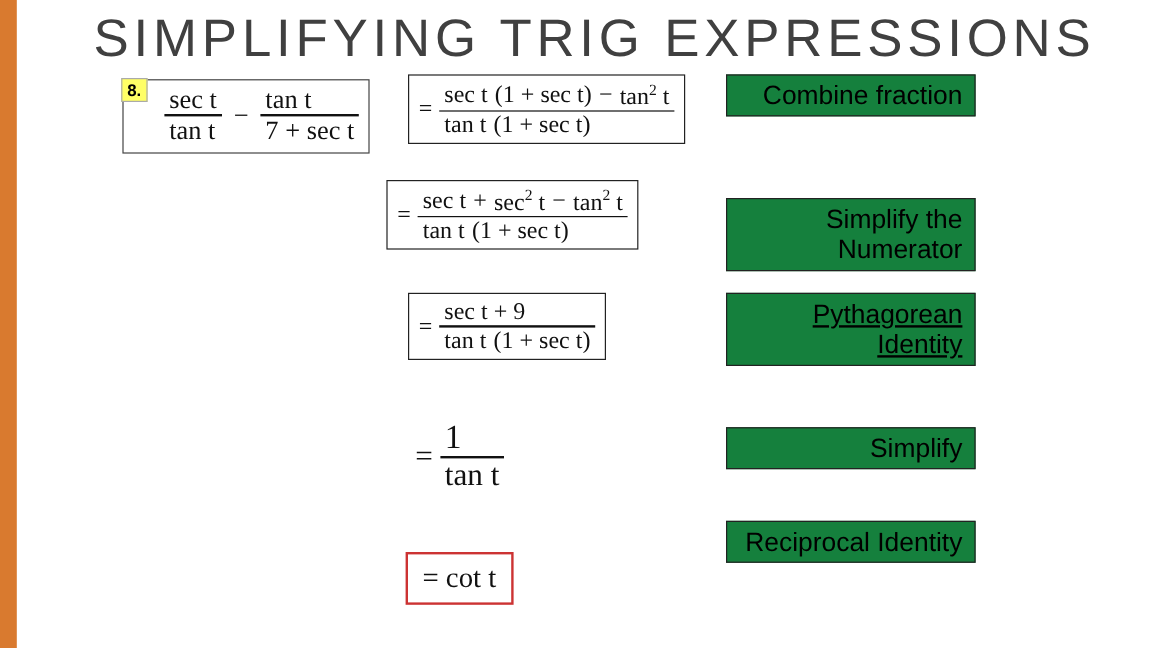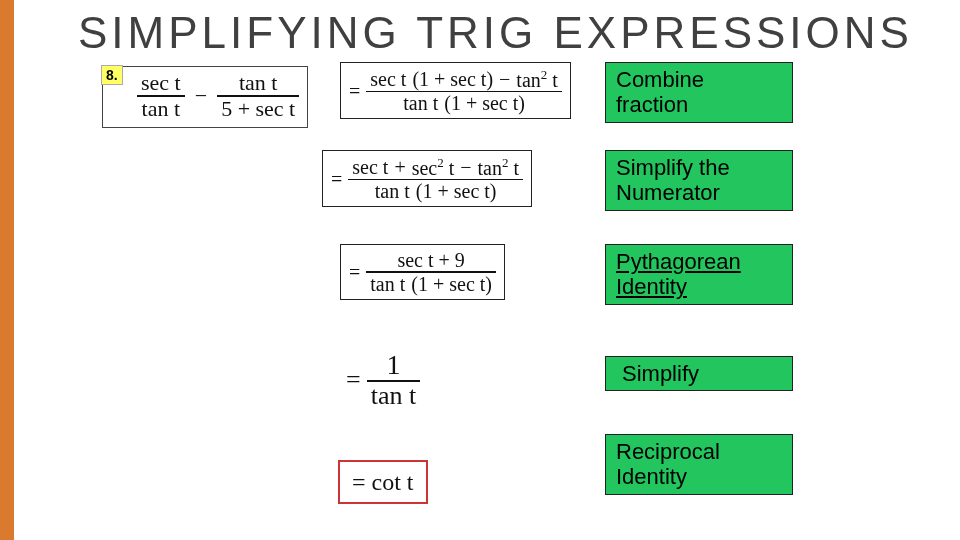--- a/index.html
+++ b/index.html
@@ -42,47 +42,48 @@
     padding: 1px 4px;
     color: #000;
   }
   .math {
     font-family: "Times New Roman", Times, serif;
     color: #111;
     line-height: 1;
     white-space: nowrap;
   }
   .row { display: inline-flex; align-items: center; gap: 6px; }
-  .frac { display: inline-flex; flex-direction: column; align-items: center; vertical-align: middle; }
+  .frac { display: inline-flex; flex-direction: column; align-items: flex-start; vertical-align: middle; }
   .frac .num, .frac .den { padding: 1px 4px; }
   .frac .bar { height: 1.5px; background: #111; align-self: stretch; }
   .op { padding: 0 4px; }
   .sup { font-size: 0.65em; vertical-align: super; }
   .step-box {
     position: absolute;
     border: 1px solid #222;
     background: #fff;
     padding: 4px 8px;
   }
   .final-box {
     position: absolute;
     border: 2px solid #c33;
     background: #fff;
     padding: 8px 12px;
   }
   .label-box {
     position: absolute;
     border: 1.5px solid #222;
-    background: #22c55e;
+    background: #15803d;
     font-size: 22px;
     font-family: Arial, sans-serif;
     color: #000;
     padding: 4px 10px;
-    width: 188px;
+    width: 208px;
     line-height: 1.15;
+    text-align: right;
   }
 </style>
 </head>
 <body>
 
 <div class="accent-bar" style="height:540px"></div>
 
 <div class="title">SIMPLIFYING TRIG EXPRESSIONS</div>
 
 <div class="problem-box" style="left:102px; top:66px;">
@@ -90,21 +91,21 @@
   <div class="math row" style="font-size:22px; padding-left:26px;">
     <span class="frac">
       <span class="num">sec t</span>
       <span class="bar"></span>
       <span class="den">tan t</span>
     </span>
     <span class="op">−</span>
     <span class="frac">
       <span class="num">tan t</span>
       <span class="bar"></span>
-      <span class="den">5 + sec t</span>
+      <span class="den">7 + sec t</span>
     </span>
   </div>
 </div>
 
 <div class="step-box math" style="left:340px; top:62px; font-size:20px;">
   <span class="row">
     <span>=</span>
     <span class="frac">
       <span class="num row">
         <span>sec t</span>
@@ -167,16 +168,16 @@
 </div>
 
 <div class="final-box math" style="left:338px; top:460px; font-size:24px;">
   <span class="row">
     <span>=</span>
     <span>cot t</span>
   </span>
 </div>
 
 <div class="label-box" style="left:605px; top:62px;">Combine fraction</div>
-<div class="label-box" style="left:605px; top:150px;">Simplify the Numerator</div>
+<div class="label-box" style="left:605px; top:165px;">Simplify the Numerator</div>
 <div class="label-box" style="left:605px; top:244px;text-decoration:underline;">Pythagorean Identity</div>
 <div class="label-box" style="left:605px; top:356px;padding-left:16px;">Simplify</div>
 <div class="label-box" style="left:605px; top:434px;">Reciprocal Identity</div>
 
 </body></html>

